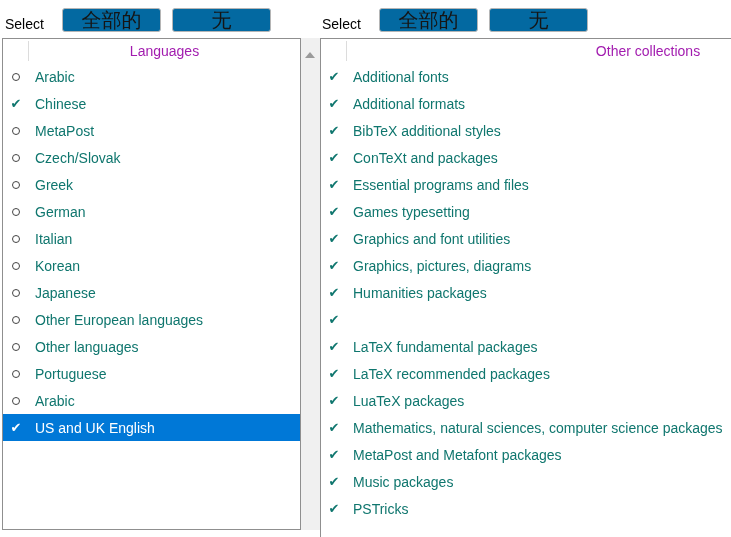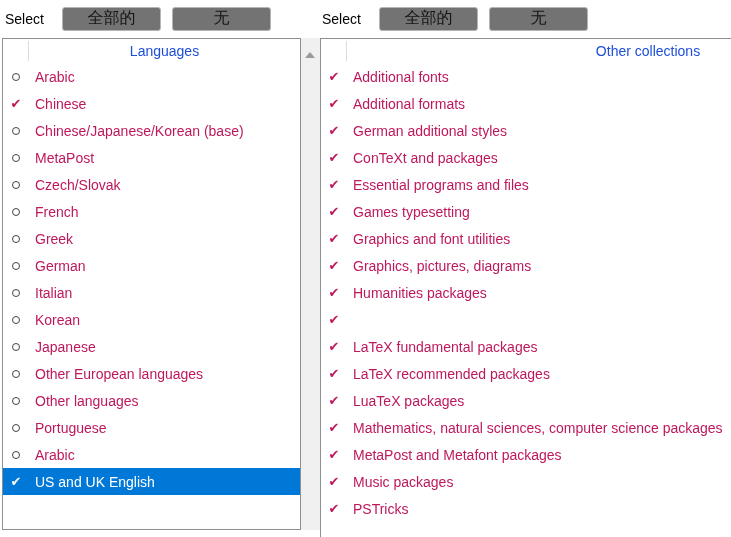--- a/index.html
+++ b/index.html
@@ -13,39 +13,39 @@
     -webkit-font-smoothing: antialiased;
   }
   .root { position: relative; width: 731px; height: 537px; }
 
   
   .select-group {
     position: absolute;
     top: 5px;
     height: 27px;
     display: flex;
-    align-items: center;
+    align-items: flex-end;
   }
   .select-group.left  { left: 5px; }
   .select-group.right { left: 322px; }
   .select-label {
     width: 57px;
     font-size: 14px;
     color: #000;
   }
   .btn {
     width: 99px;
     height: 24px;
-    background: #737373;
+    background: #0369a1;
     border: 1px solid #b5b5b5;
     border-radius: 3px;
     display: flex;
     align-items: center;
     justify-content: center;
-    font-size: 16px;
+    font-size: 20px;
     color: #151515;
     cursor: default;
   }
   .btn + .btn { margin-left: 11px; }
 
   
   .panel {
     position: absolute;
     top: 38px;
     background: #fff;
@@ -53,40 +53,40 @@
     box-sizing: border-box;
   }
   .panel-left  { left: 2px;   width: 299px; height: 492px; }
   .panel-right { left: 320px; width: 630px; height: 505px; }
 
   .list-header {
     height: 24px;
     display: flex;
     align-items: center;
     font-size: 14px;
-    color: #1d4ed8;
+    color: #a21caf;
   }
   .hdr-spacer {
     width: 25px;
     height: 20px;
     border-right: 1px solid #dcdcdc;
   }
   .hdr-label {
     flex: 1;
     text-align: center;
     white-space: nowrap;
   }
 
   .list { width: 100%; }
   .row {
     height: 27px;
     display: flex;
     align-items: center;
     font-size: 14px;
-    color: #be185d;
+    color: #0f766e;
     white-space: nowrap;
   }
   .row.selected {
     background: #0078d7;
     color: #ffffff;
   }
   .ind {
     width: 26px;
     flex: 0 0 26px;
     display: flex;
@@ -160,39 +160,27 @@
         <div class="row">
     <span class="ind">
             <span class="check">✔</span>
           </span>
     <span class="label">Chinese</span>
   </div>
         <div class="row">
     <span class="ind">
             <span class="circle"></span>
           </span>
-    <span class="label">Chinese/Japanese/Korean (base)</span>
-  </div>
-        <div class="row">
-    <span class="ind">
-            <span class="circle"></span>
-          </span>
     <span class="label">MetaPost</span>
   </div>
         <div class="row">
     <span class="ind">
             <span class="circle"></span>
           </span>
     <span class="label">Czech/Slovak</span>
-  </div>
-        <div class="row">
-    <span class="ind">
-            <span class="circle"></span>
-          </span>
-    <span class="label">French</span>
   </div>
         <div class="row">
     <span class="ind">
             <span class="circle"></span>
           </span>
     <span class="label">Greek</span>
   </div>
         <div class="row">
     <span class="ind">
             <span class="circle"></span>
@@ -269,21 +257,21 @@
         <div class="row">
     <span class="ind">
             <span class="check">✔</span>
           </span>
     <span class="label">Additional formats</span>
   </div>
         <div class="row">
     <span class="ind">
             <span class="check">✔</span>
           </span>
-    <span class="label">German additional styles</span>
+    <span class="label">BibTeX additional styles</span>
   </div>
         <div class="row">
     <span class="ind">
             <span class="check">✔</span>
           </span>
     <span class="label">ConTeXt and packages</span>
   </div>
         <div class="row">
     <span class="ind">
             <span class="check">✔</span>

